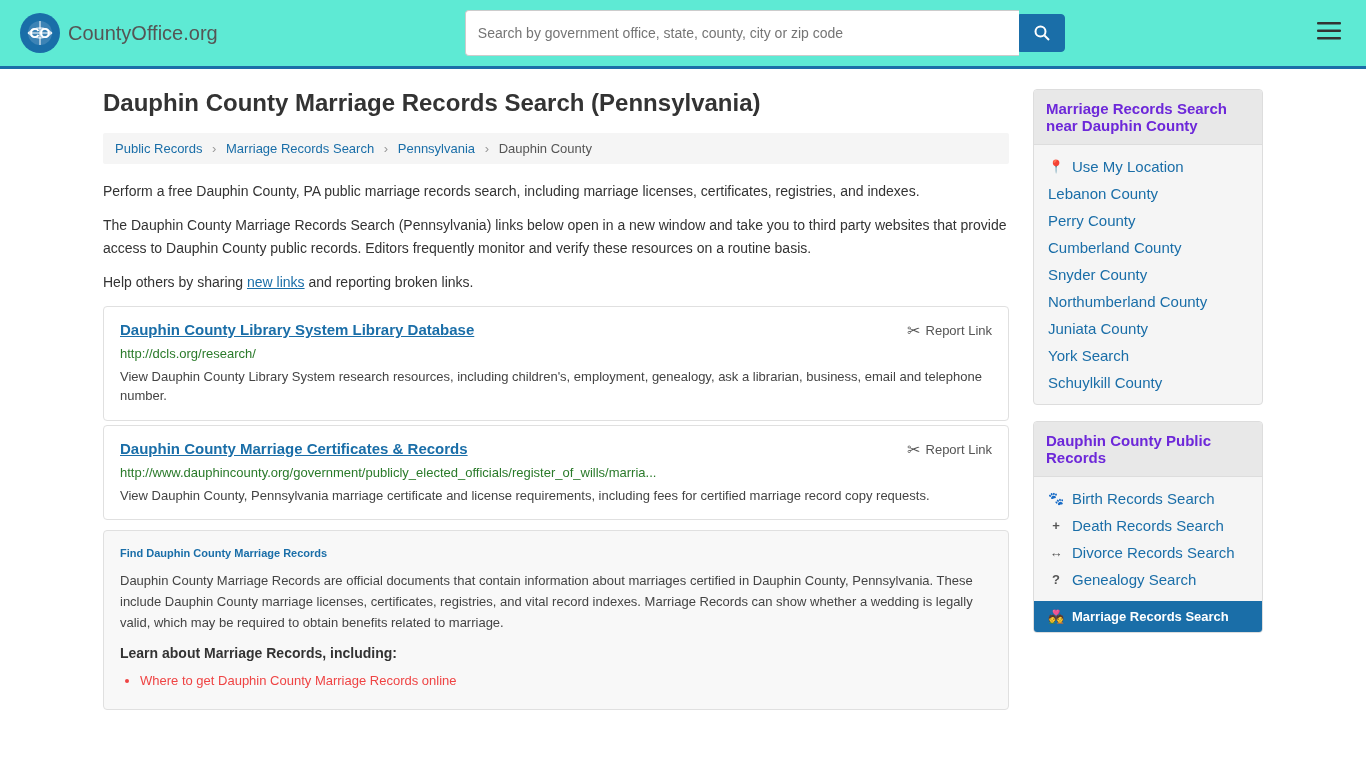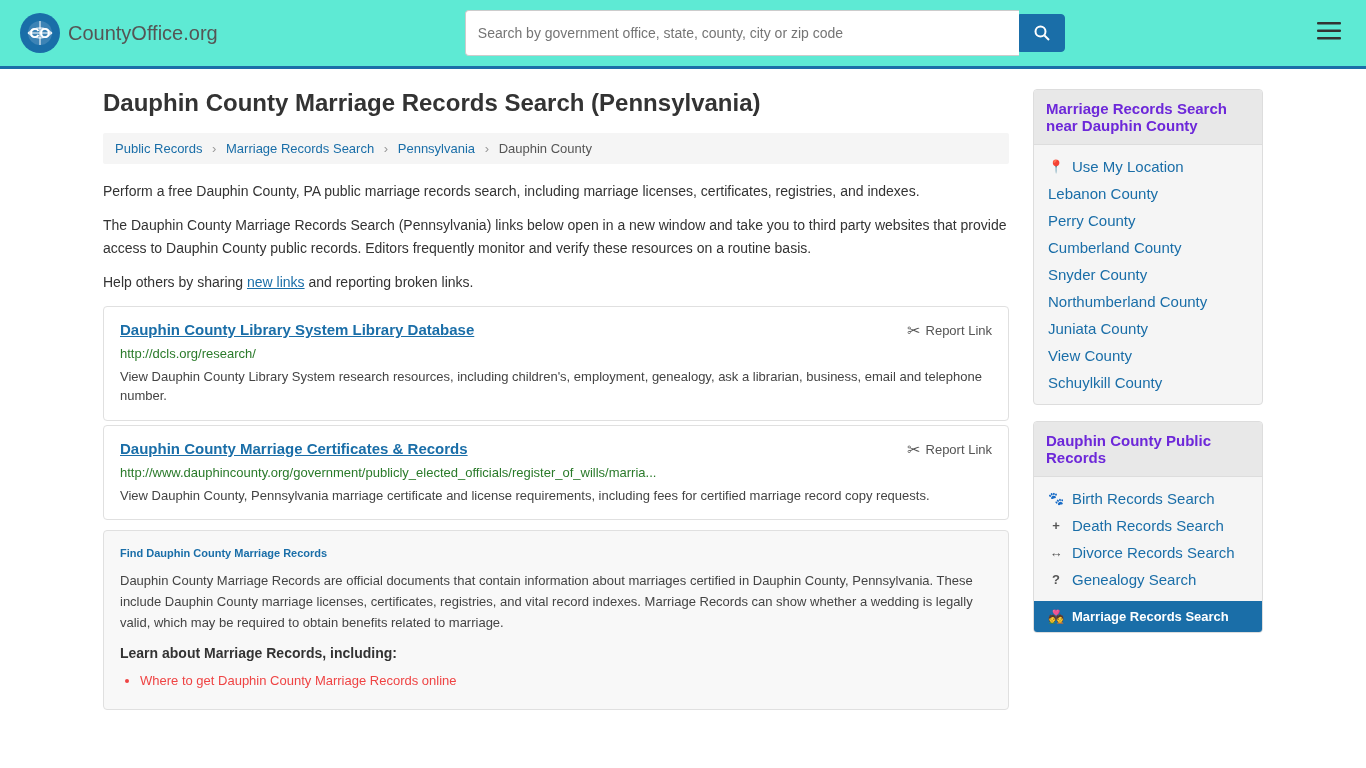--- a/index.html
+++ b/index.html
@@ -382,21 +382,21 @@
         <li>
           <a href="#">Snyder County</a>
         </li>
         <li>
           <a href="#">Northumberland County</a>
         </li>
         <li>
           <a href="#">Juniata County</a>
         </li>
         <li>
-          <a href="#">View County</a>
+          <a href="#">York Search</a>
         </li>
         <li>
           <a href="#">Schuylkill County</a>
         </li>
       </ul>
     </div>
 
     <div class="sidebar-section">
       <div class="sidebar-section-title">Dauphin County Public Records</div>
       <ul class="sidebar-list">

